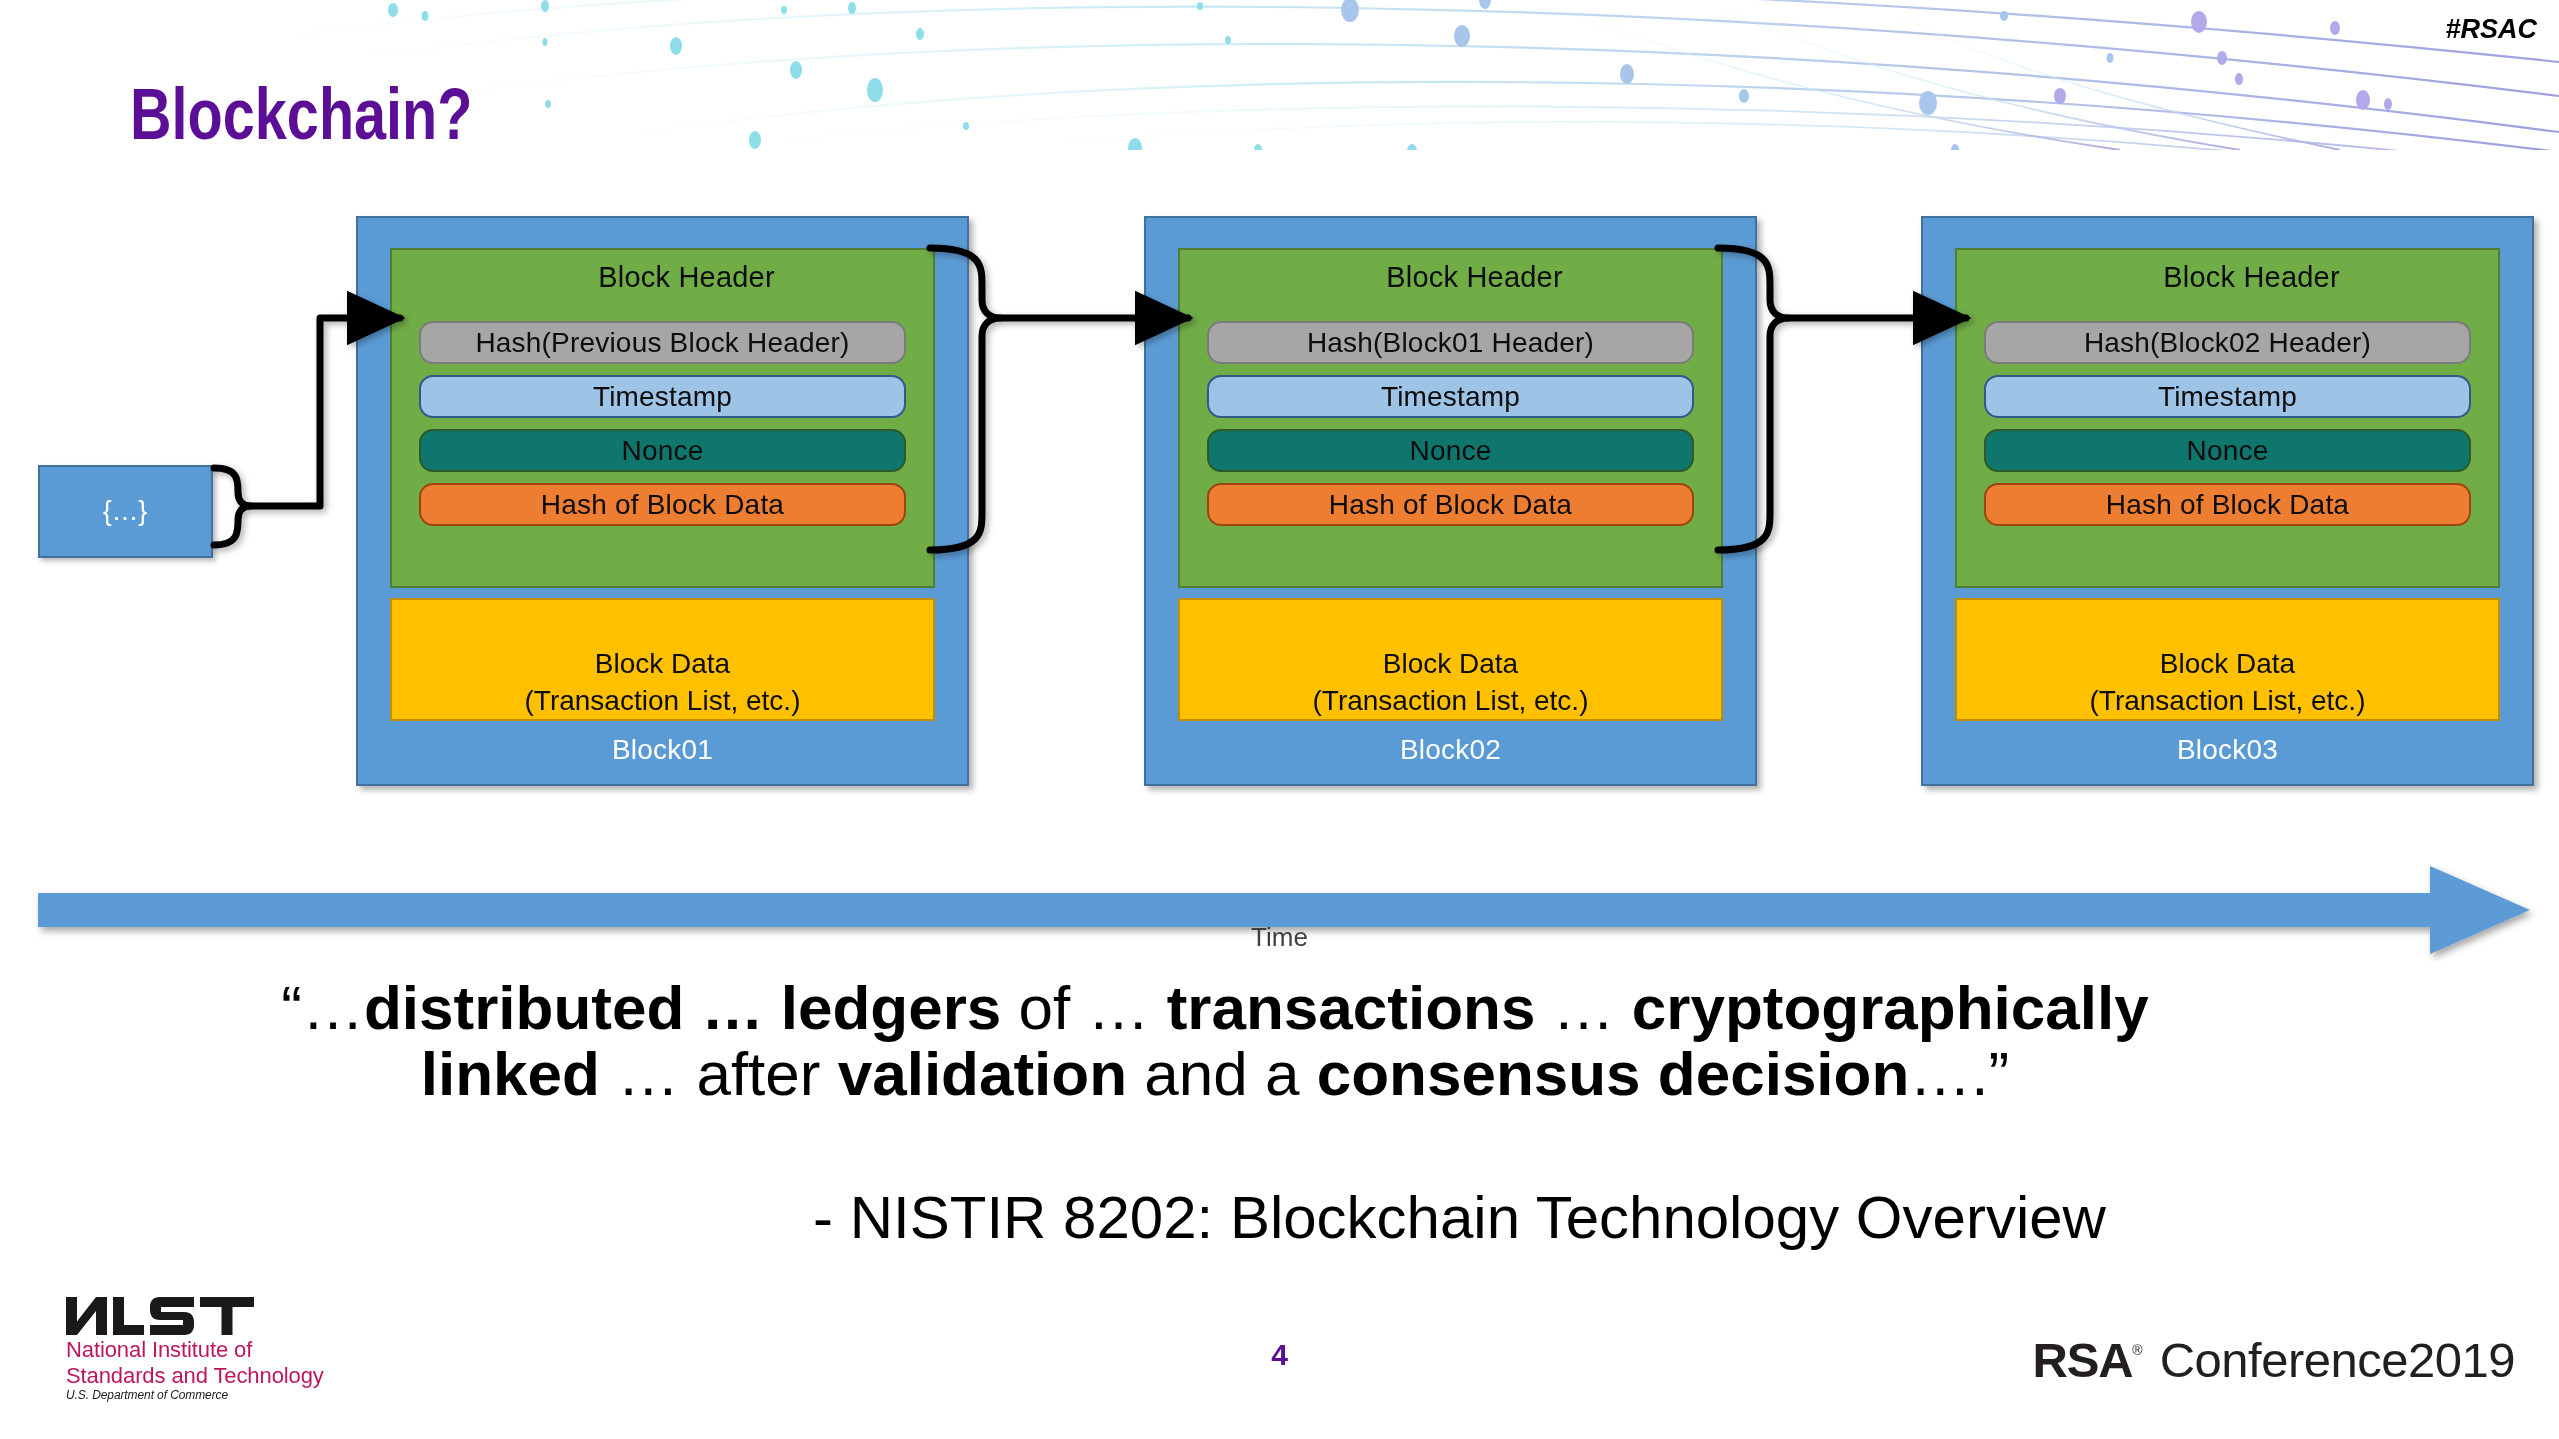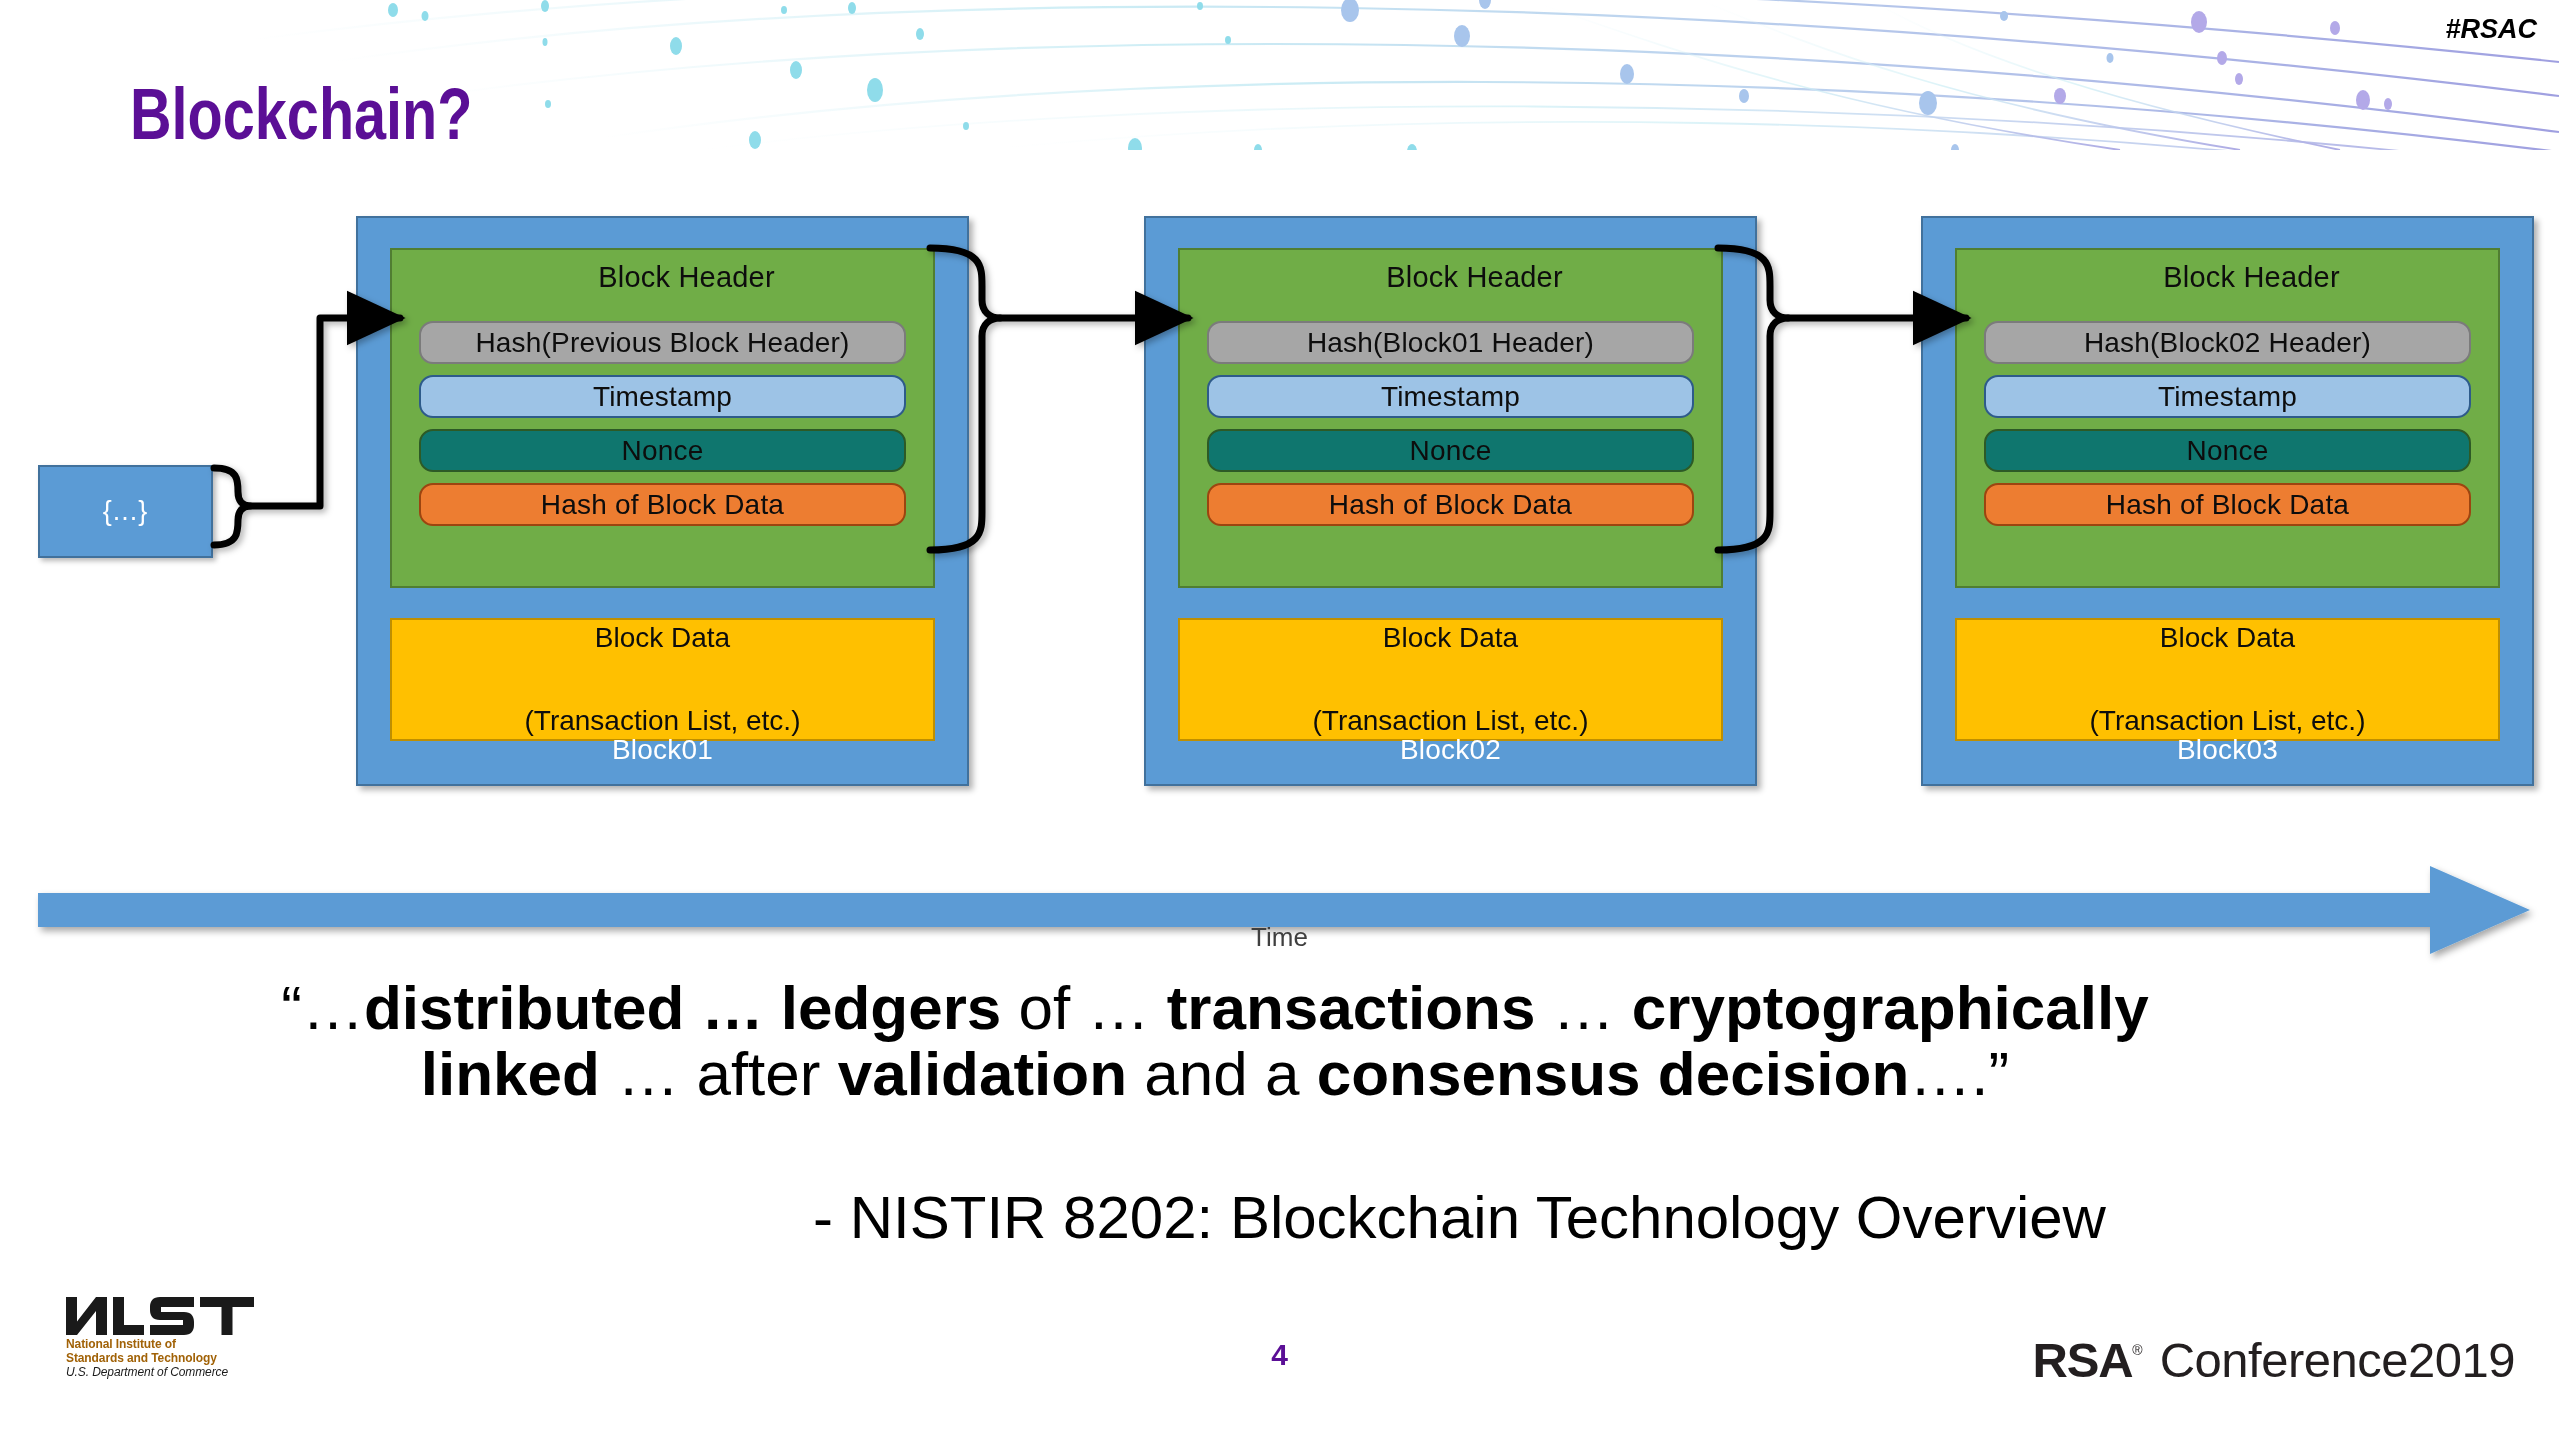--- a/index.html
+++ b/index.html
@@ -129,28 +129,28 @@
   }
   .field.f-hash      { top: 71px;  background: #a6a6a6; border: 2px solid #7b7b7b; }
   .field.f-timestamp { top: 125px; background: #9dc3e6; border: 2px solid #2e5b8a; }
   .field.f-nonce     { top: 179px; background: #0f766e; border: 2px solid #2d5a26; }
   .field.f-hashdata  { top: 233px; background: #ed7d31; border: 2px solid #9c4510; }
 
   .block-data {
     position: absolute;
     left: 32px;
     right: 32px;
-    top: 400px;
+    top: 380px;
     height: 123px;
     background: #ffc000;
     border: 2px solid #bf8f00;
     display: flex;
     flex-direction: column;
     align-items: center;
-    justify-content: space-between;
+    justify-content: flex-end;
     font-family: "Liberation Sans Narrow", "Liberation Sans", sans-serif;
     font-size: 28px;
     color: #0d0d0d;
     line-height: 1.30;
   }
 
   .block-label {
     position: absolute;
     left: 0;
     right: 0;
@@ -224,23 +224,23 @@
   
   #nist-logo {
     position: absolute;
     left: 66px;
     top: 1295px;
     width: 300px;
   }
   #nist-wordmark { display: block; }
   #nist-line1, #nist-line2 {
     font-family: "Liberation Sans", sans-serif;
-    font-weight: bold;
-    font-size: 12px;
-    color: #a16207;
+    font-weight: normal;
+    font-size: 22px;
+    color: #be185d;
     line-height: 1.17;
     letter-spacing: -0.1px;
   }
   #nist-line3 {
     font-family: "Liberation Sans", sans-serif;
     font-size: 12px;
     color: #1a1a1a;
     line-height: 1.25;
     letter-spacing: -0.1px;
     font-style: italic;

